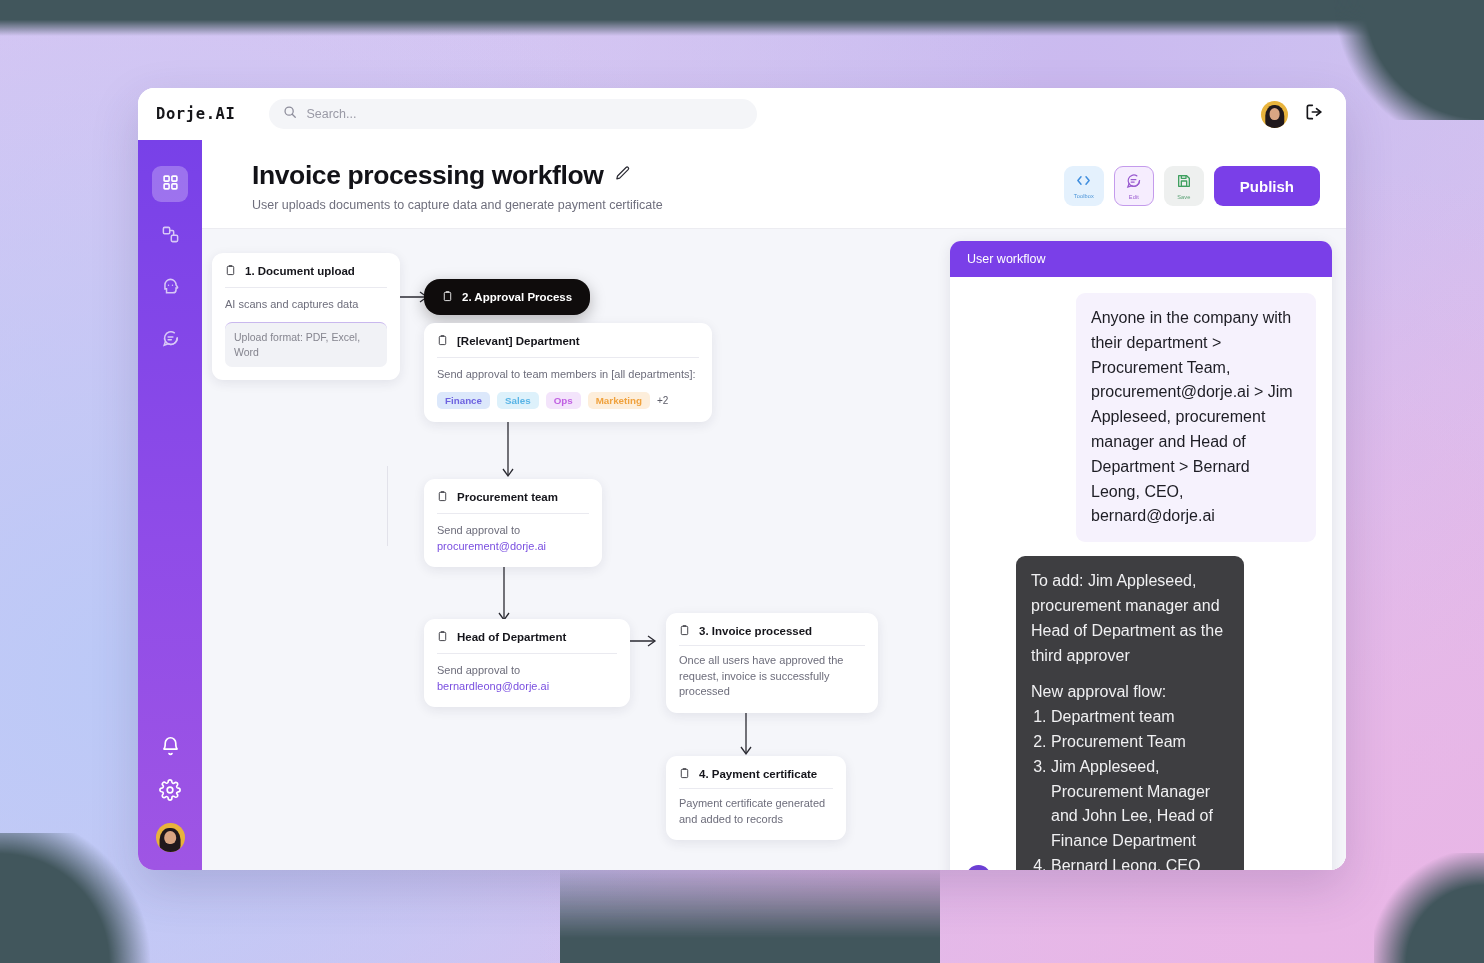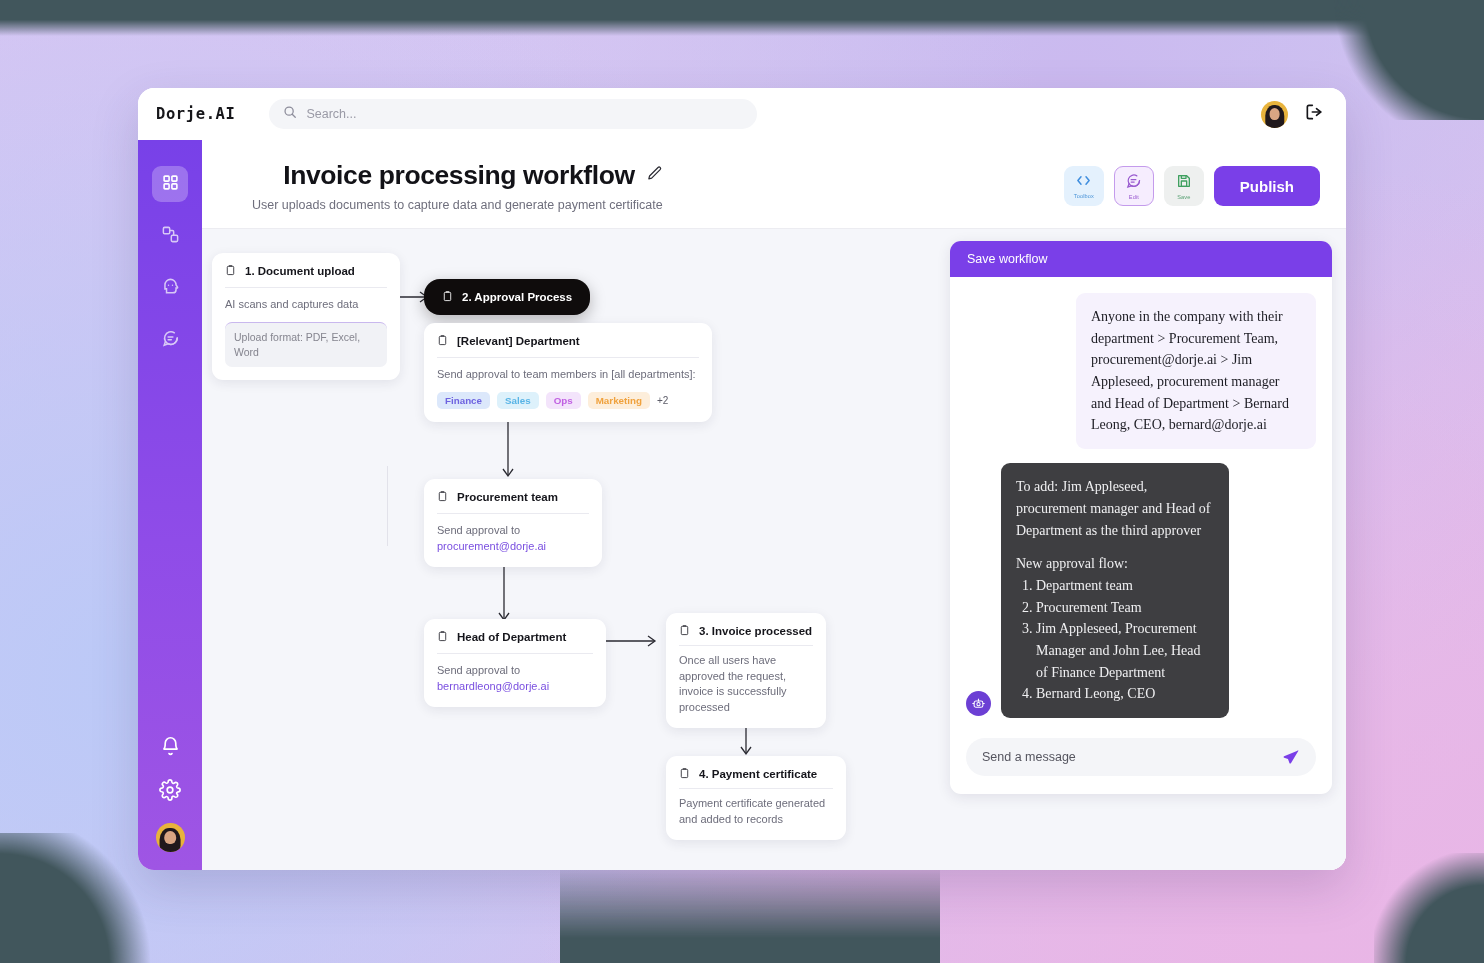--- a/index.html
+++ b/index.html
@@ -167,21 +167,21 @@
     background: #fff;
   }
 
   
   .page-header {
     padding: 20px 26px 16px 50px;
     border-bottom: 1px solid #ececf1;
     display: flex;
     align-items: flex-start;
   }
-  .title-row { display: flex; align-items: center; gap: 11px; justify-content: flex-end; }
+  .title-row { display: flex; align-items: center; gap: 11px; }
   .page-title {
     font-size: 26.5px;
     font-weight: 700;
     color: #121217;
     letter-spacing: -.4px;
   }
   .page-sub {
     margin-top: 7px;
     font-size: 12.5px;
     color: #6f6f7d;
@@ -336,27 +336,26 @@
     padding: 16px 16px 14px;
     display: flex;
     flex-direction: column;
     gap: 14px;
   }
   .msg-row { display: flex; align-items: flex-end; gap: 10px; }
   .msg-row.user { justify-content: flex-end; }
   .bubble {
     border-radius: 9px;
     padding: 13px 15px;
-    font-size: 14px;
+    font-size: 16px;
     line-height: 1.55;
     max-width: 240px;
-    font-family: Liberation Serif, serif;
   }
   .bubble.user { background: #f6f2fd; color: #1d1d24; }
-  .bubble.bot  { background: #3e3e41; color: #f0f0f2; max-width: 228px; }
+  .bubble.bot  { background: #3e3e41; color: #f0f0f2; max-width: 228px; margin-left: 15px; }
   .bot-avatar {
     width: 25px; height: 25px;
     border-radius: 50%;
     background: #6c3fd4;
     flex: 0 0 auto;
     display: flex; align-items: center; justify-content: center;
     margin-bottom: 2px;
   }
   .bot-para { margin: 0; }
   .bot-gap { height: 12px; }
@@ -619,38 +618,38 @@
               </span>
               <span>Procurement team</span>
             </div>
             <div class="node-divider"></div>
             <div class="node-body">
               <span>Send approval to</span><br>
               <span class="mail">procurement@dorje.ai</span>
             </div>
           </div>
 
-          <div class="node" style="left:222px; top:390px; width:182px;">
+          <div class="node" style="left:222px; top:390px; width:206px;">
             <div class="node-head">
               <span>
                 <svg width="11" height="12" viewBox="0 0 24 24" fill="none" stroke="#2a2a32" stroke-width="1.9" stroke-linejoin="round">
                   <rect x="5" y="4" width="14" height="18" rx="2"></rect>
                     <path d="M9 4V2.6h6V4"></path>
                 </svg>
               </span>
               <span>Head of Department</span>
             </div>
             <div class="node-divider"></div>
             <div class="node-body">
               <span>Send approval to</span><br>
               <span class="mail">bernardleong@dorje.ai</span>
             </div>
           </div>
 
-          <div class="node" style="left:464px; top:384px; width:160px;">
+          <div class="node" style="left:464px; top:384px; width:212px;">
             <div class="node-head">
               <span>
                 <svg width="11" height="12" viewBox="0 0 24 24" fill="none" stroke="#2a2a32" stroke-width="1.9" stroke-linejoin="round">
                   <rect x="5" y="4" width="14" height="18" rx="2"></rect>
                     <path d="M9 4V2.6h6V4"></path>
                 </svg>
               </span>
               <span>3. Invoice processed</span>
             </div>
             <div class="node-divider" style="margin:7px 0 7px;"></div>
@@ -666,21 +665,21 @@
                 </svg>
               </span>
               <span>4. Payment certificate</span>
             </div>
             <div class="node-divider" style="margin:7px 0 7px;"></div>
             <div class="node-body">Payment certificate generated and added to records</div>
           </div>
         </div>
 
         <div class="chat-panel">
-          <div class="chat-header">Save workflow</div>
+          <div class="chat-header">User workflow</div>
 
           <div class="chat-body">
             <div class="msg-row user">
               <div class="bubble user">Anyone in the company with their department &gt; Procurement Team, procurement@dorje.ai &gt; Jim Appleseed, procurement manager and Head of Department &gt; Bernard Leong, CEO, bernard@dorje.ai</div>
             </div>
 
             <div class="msg-row bot">
               <div class="bot-avatar">
                 <svg width="15" height="15" viewBox="0 0 24 24" fill="none" stroke="#ffffff" stroke-width="1.7" stroke-linecap="round">
                   <rect x="5" y="8" width="14" height="10" rx="3"></rect>

